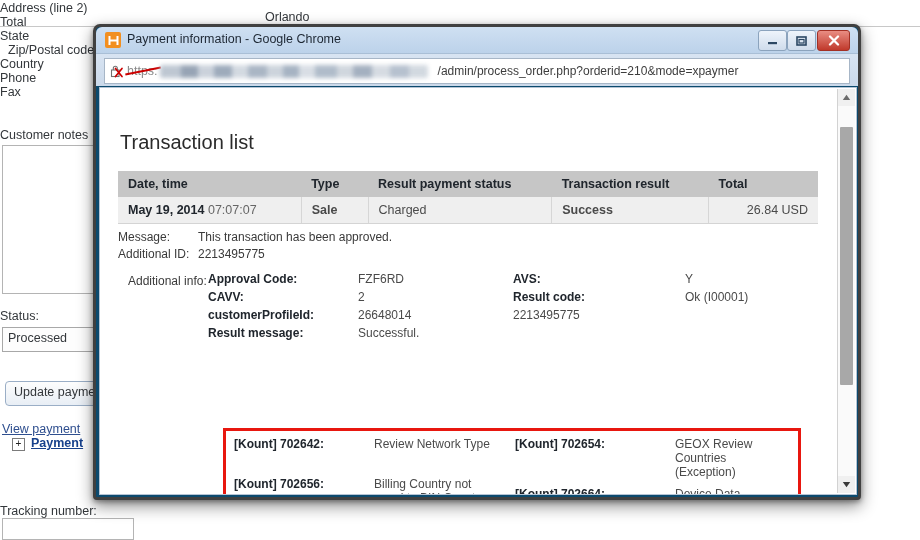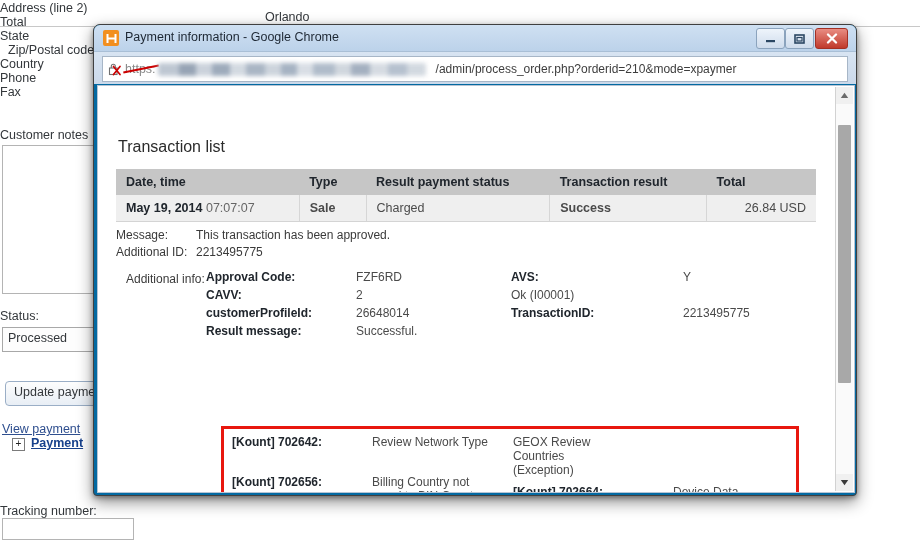--- a/index.html
+++ b/index.html
@@ -35,23 +35,23 @@
   #bg-payment-link{position:absolute;left:31px;top:436px;font-size:12.5px;color:#17418c;
     font-weight:bold;text-decoration:underline;white-space:nowrap;}
   #bg-tracking-label{left:0px;top:504px;}
   #bg-tracking-box{position:absolute;left:2px;top:518px;width:130px;height:20px;
     border:1px solid #b4b4b4;background:#fff;}
 
   
   #chrome-window{
     position:absolute;left:93px;top:24px;width:762px;height:470px;
     border-radius:7px 7px 4px 4px;
-    background:#0369a1;
+    background:#0c4a6e;
     box-shadow:0 6px 16px rgba(0,0,0,.45), 0 2px 5px rgba(0,0,0,.35);
-    border:1px solid #404040;
+    border:3px solid #404040;
     text-decoration:underline;
   }
   #titlebar{position:relative;height:26px;
     background:linear-gradient(#cfe0f2,#bcd2ea);
     border-radius:6px 6px 0 0;
     border-bottom:1px solid #a9bfd6;}
   #favicon{position:absolute;left:9px;top:5px;width:16px;height:16px;
     background:#f28f20;border-radius:2px;
     display:flex;align-items:center;justify-content:center;
     font-size:11px;color:#fff;font-weight:bold;line-height:1;}
@@ -82,21 +82,21 @@
       #9fadbe 46% 52%,#d6dce3 52% 58%,#aab7c6 58% 66%,#cdd4dc 66% 72%,
       #9daabb 72% 79%,#d3d9e0 79% 86%,#b0bccb 86% 93%,#cfd6de 93% 100%);
     filter:blur(2.2px);opacity:.92;border-radius:2px;}
   #url-tail{font-size:12px;color:#3d3d3d;white-space:nowrap;margin-left:10px;}
 
   
   #viewport{position:absolute;left:3px;top:60px;width:756px;height:406px;
     background:#ffffff;border:1px solid #b6c4d4;overflow:hidden;}
   #page{position:absolute;left:0;top:0;width:737px;height:406px;background:#fff;}
 
-  #page-title{position:absolute;left:20px;top:52px;font-size:16px;color:#2b2b2b;}
+  #page-title{position:absolute;left:20px;top:43px;font-size:20px;color:#2b2b2b;}
 
   
   #txn-table{position:absolute;left:18px;top:83px;width:700px;
     border-collapse:collapse;font-size:12.5px;}
   #txn-table th{background:#c6c6c6;color:#20262d;font-weight:bold;
     text-align:left;padding:6px 10px;border:none;font-size:12.5px;}
   #txn-table td{background:#efefef;padding:6px 10px;border-left:1px solid #d6d6d6;
     border-bottom:1px solid #d4d4d4;color:#4a4a4a;}
   #txn-table td:first-child{border-left:none;}
   .c-date{font-weight:bold;color:#20262d;}
@@ -285,24 +285,24 @@
                 <div class="ai-k">Result message:</div>
                 <div class="ai-v">Successful.</div>
               </div>
             </div>
             <div class="ai-col">
               <div class="ai-row">
                 <div class="ai-k wide">AVS:</div>
                 <div class="ai-v">Y</div>
               </div>
               <div class="ai-row">
+                <div class="ai-k wide">Result code:</div>
                 <div class="ai-v">Ok (I00001)</div>
               </div>
               <div class="ai-row">
-                <div class="ai-k wide">TransactionID:</div>
                 <div class="ai-v">2213495775</div>
               </div>
             </div>
           </div>
         </div>
 
         <div id="kount-box">
           <div id="kount-inner">
             <div class="k-col">
               <div class="k-row" style="margin-bottom:26px;">
@@ -310,20 +310,21 @@
                 <div class="k-v">Review Network Type</div>
               </div>
               <div class="k-row" style="margin-bottom:14px;">
                 <div class="k-k k-w140">[Kount] 702656:</div>
                 <div class="k-v k-vnarrow">Billing Country not equal to BIN Country (Visa/MC)</div>
               </div>
 
             </div>
             <div class="k-col">
               <div class="k-row" style="margin-bottom:8px;">
+                <div class="k-k k-w160">[Kount] 702654:</div>
                 <div class="k-v" style="width:78px;">GEOX Review Countries (Exception)</div>
               </div>
               <div class="k-row" style="margin-bottom:8px;">
                 <div class="k-k k-w160">[Kount] 702664:</div>
                 <div class="k-v" style="width:90px;">Device Data Collector Missing &amp; Score &gt; 35</div>
               </div>
 
             </div>
           </div>
         </div>

